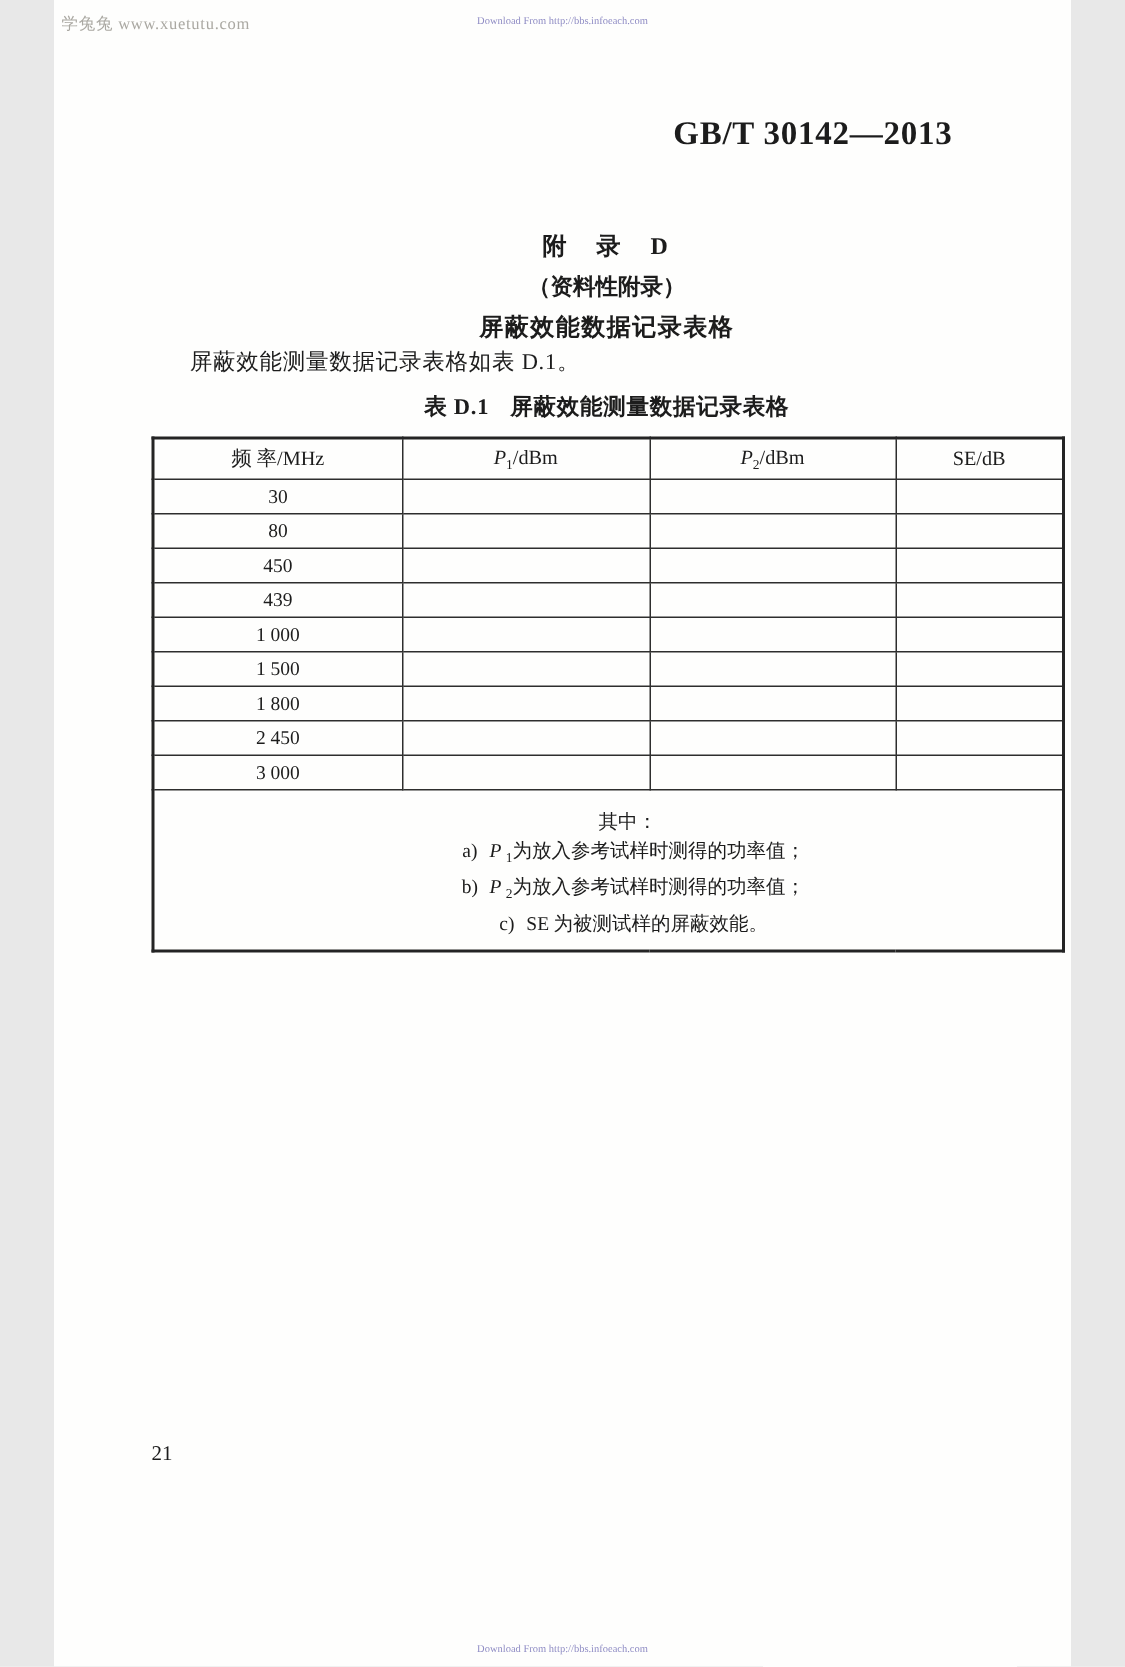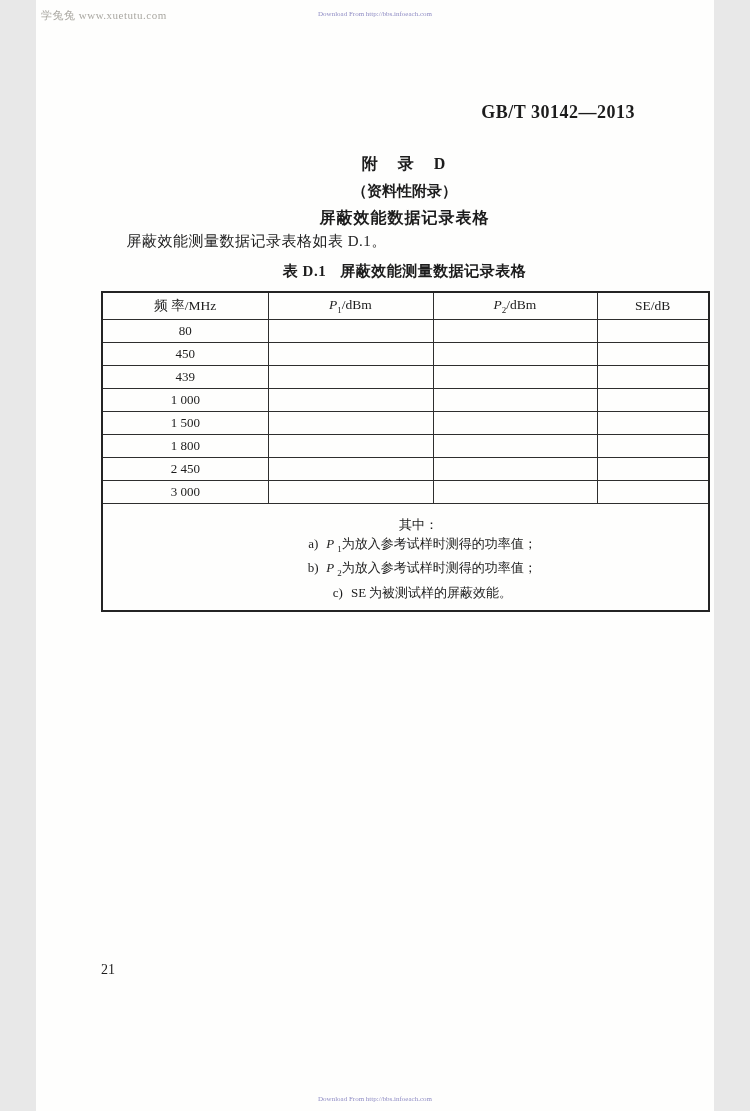--- a/index.html
+++ b/index.html
@@ -32,23 +32,23 @@
   .wm-bottom-center {
     position: absolute;
     top: 1095px; left: 50%;
     transform: translateX(-50%);
     font-size: 7px;
     color: #8f8cc4;
     white-space: nowrap;
   }
   .doc-number {
     position: absolute;
-    top: 102px;
+    top: 76px;
     right: 79px;
-    font-size: 18px;
+    font-size: 22px;
     font-weight: bold;
     letter-spacing: 0.5px;
     margin-left: 14px;
   }
   .content {
     position: absolute;
     left: 65px;
     width: 607px;
     top: 0;
   }
@@ -156,20 +156,26 @@
           <col class="col-se">
       </colgroup>
       <tbody>
         <tr class="header-row">
           <td>频 率/MHz</td>
           <td><span class="sym-italic">P</span><sub class="sm">1</sub><span>/dBm</span></td>
           <td><span class="sym-italic">P</span><sub class="sm">2</sub><span>/dBm</span></td>
           <td>SE/dB</td>
         </tr>
         <tr class="data-row">
+          <td>30</td>
+          <td></td>
+          <td></td>
+          <td></td>
+        </tr>
+        <tr class="data-row">
           <td>80</td>
           <td></td>
           <td></td>
           <td></td>
         </tr>
         <tr class="data-row">
           <td>450</td>
           <td></td>
           <td></td>
           <td></td>

